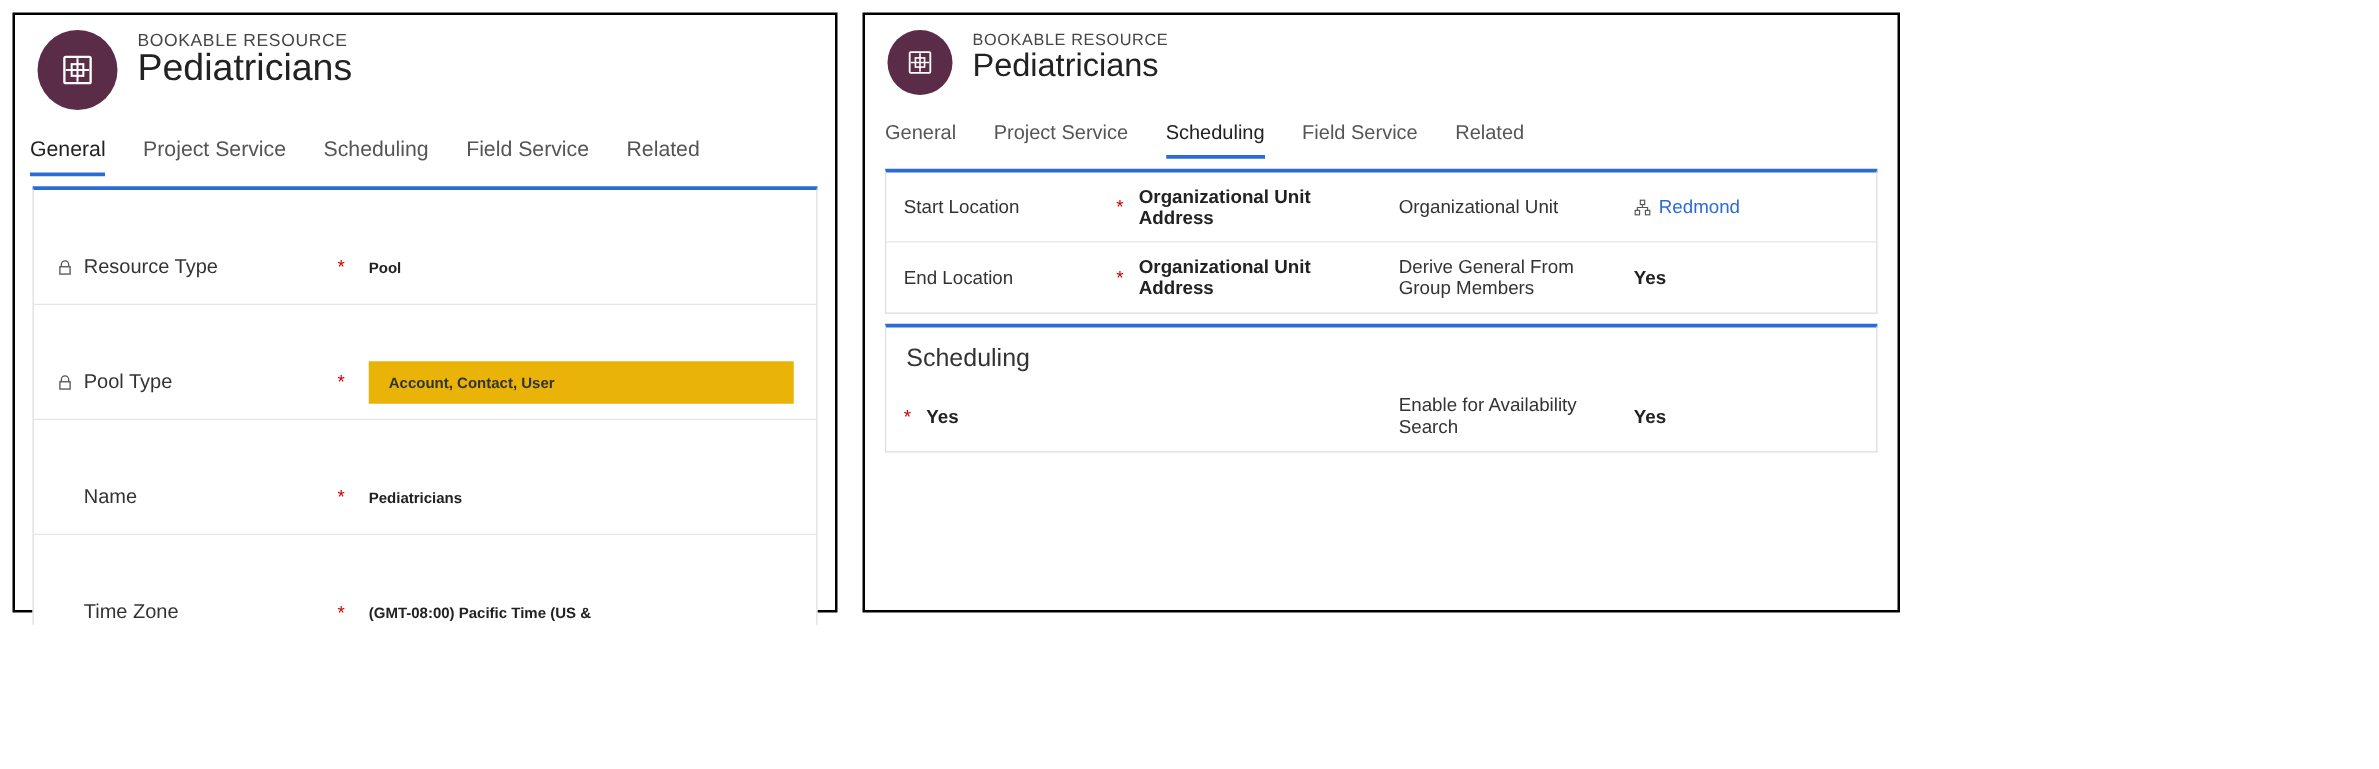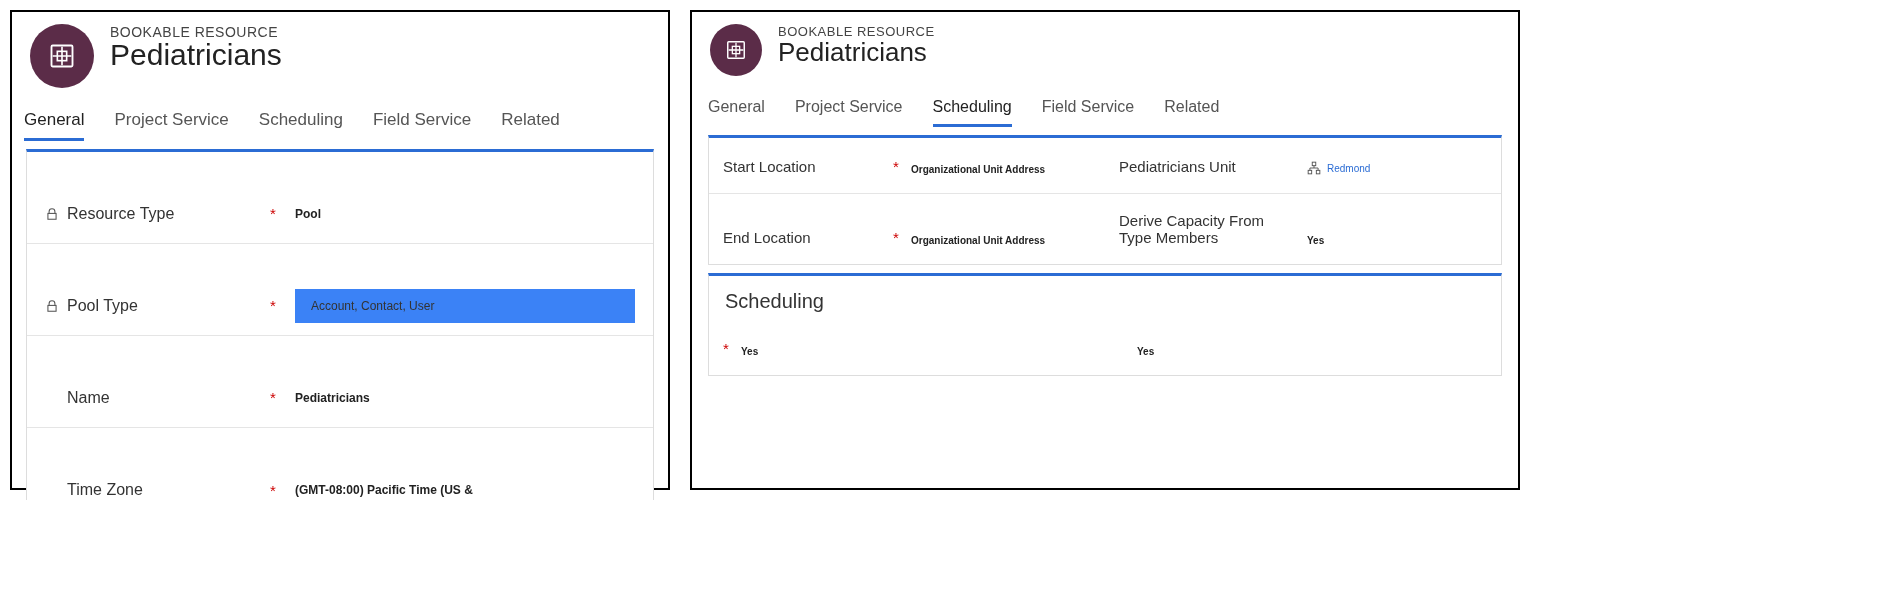--- a/index.html
+++ b/index.html
@@ -109,51 +109,51 @@
       text-align: left;
     }
 
     .value-col {
       flex: 1;
       font-size: 12px;
       font-weight: 600;
       color: #222;
     }
     .value-box {
-      background: #3b82f6;
+      background: #eab308;
       padding: 10px 16px;
-      font-weight: 400;
+      font-weight: 700;
       color: #333;
       display: inline-block;
       width: 100%;
     }
 
     
     .grid-row {
       display: flex;
       align-items: stretch;
     }
     .grid-cell {
       flex: 1;
       display: flex;
-      align-items: flex-end;
-      padding: 18px 14px;
+      align-items: center;
+      padding: 2px 14px;
       border-bottom: 1px solid #e5e5e5;
       min-height: 56px;
     }
     .grid-cell .label2 {
       width: 170px;
       font-size: 15px;
       color: #333;
     }
     .grid-cell .req2 { width: 18px; color: #c00; font-size: 15px; }
     .grid-cell .val2 {
       flex: 1;
       font-weight: 600;
-      font-size: 10px;
+      font-size: 15px;
       color: #222;
     }
     .grid-cell .val2.link {
       color: #2b6cd4;
       font-weight: 400;
       display: flex;
       align-items: center;
       gap: 6px;
     }
     .orgicon { width: 14px; height: 14px; }
@@ -265,53 +265,54 @@
   </div>
 
   <div class="section">
     <div class="grid-row">
       <div class="grid-cell">
         <div class="label2">Start Location</div>
         <div class="req2">*</div>
         <div class="val2">Organizational Unit Address</div>
       </div>
       <div class="grid-cell">
-        <div class="label2">Pediatricians Unit</div>
+        <div class="label2">Organizational Unit</div>
         <div class="req2"></div>
         <div class="val2 link">
           <svg class="orgicon" viewBox="0 0 24 24">
             <rect x="9" y="2" width="6" height="6" fill="none" stroke="#555" stroke-width="1.6"></rect>
             <rect x="2" y="16" width="6" height="6" fill="none" stroke="#555" stroke-width="1.6"></rect>
             <rect x="16" y="16" width="6" height="6" fill="none" stroke="#555" stroke-width="1.6"></rect>
             <path d="M12 8 v4 M5 16 v-4 h14 v4" fill="none" stroke="#555" stroke-width="1.6"></path>
           </svg>
           <span>Redmond</span>
         </div>
       </div>
     </div>
     <div class="grid-row">
       <div class="grid-cell no-border-bottom">
         <div class="label2">End Location</div>
         <div class="req2">*</div>
         <div class="val2">Organizational Unit Address</div>
       </div>
       <div class="grid-cell no-border-bottom">
-        <div class="label2">Derive Capacity From Type Members</div>
+        <div class="label2">Derive General From Group Members</div>
         <div class="req2"></div>
         <div class="val2">Yes</div>
       </div>
     </div>
   </div>
 
   <div class="section">
     <div class="section-title">Scheduling</div>
     <div class="grid-row">
       <div class="grid-cell no-border-bottom">
         <div class="req2">*</div>
         <div class="val2">Yes</div>
       </div>
       <div class="grid-cell no-border-bottom">
+        <div class="label2">Enable for Availability Search</div>
         <div class="req2"></div>
         <div class="val2">Yes</div>
       </div>
     </div>
   </div>
 </div>
 
 </body></html>

